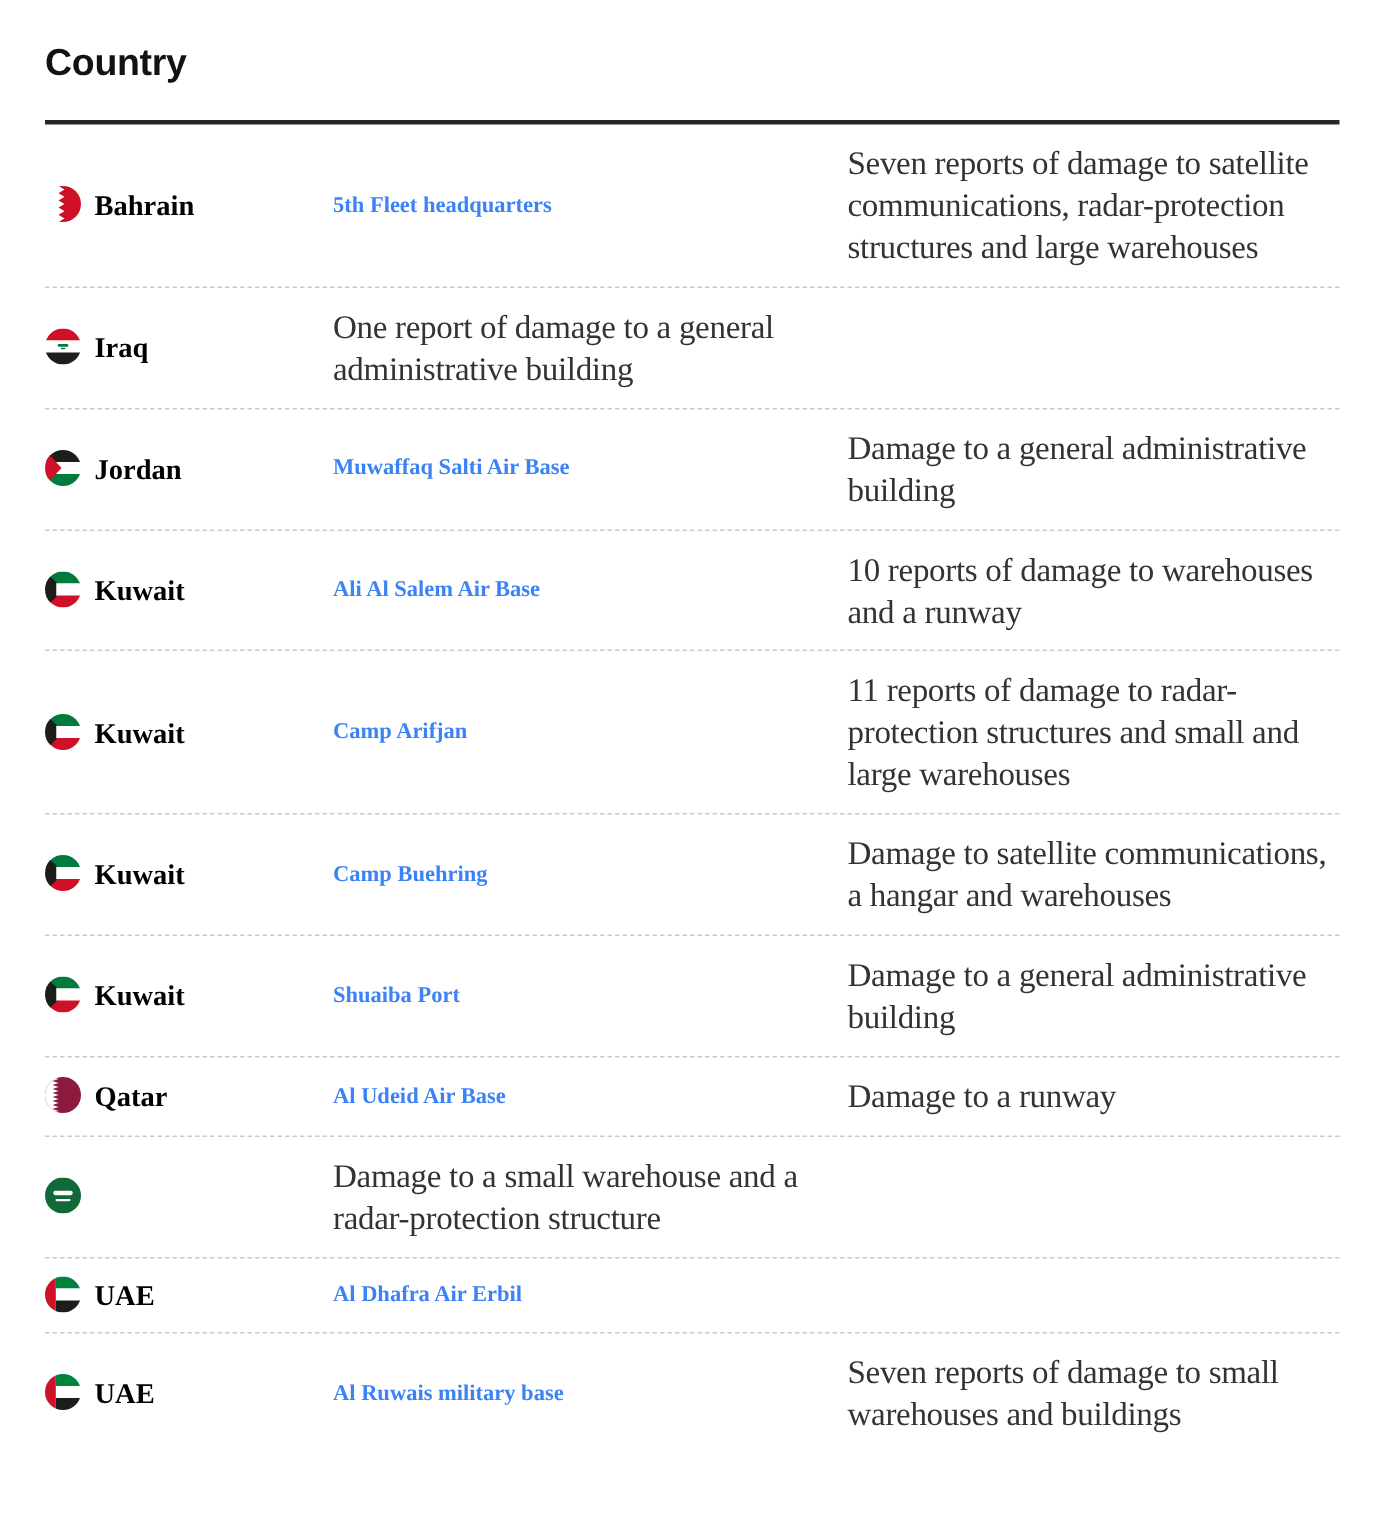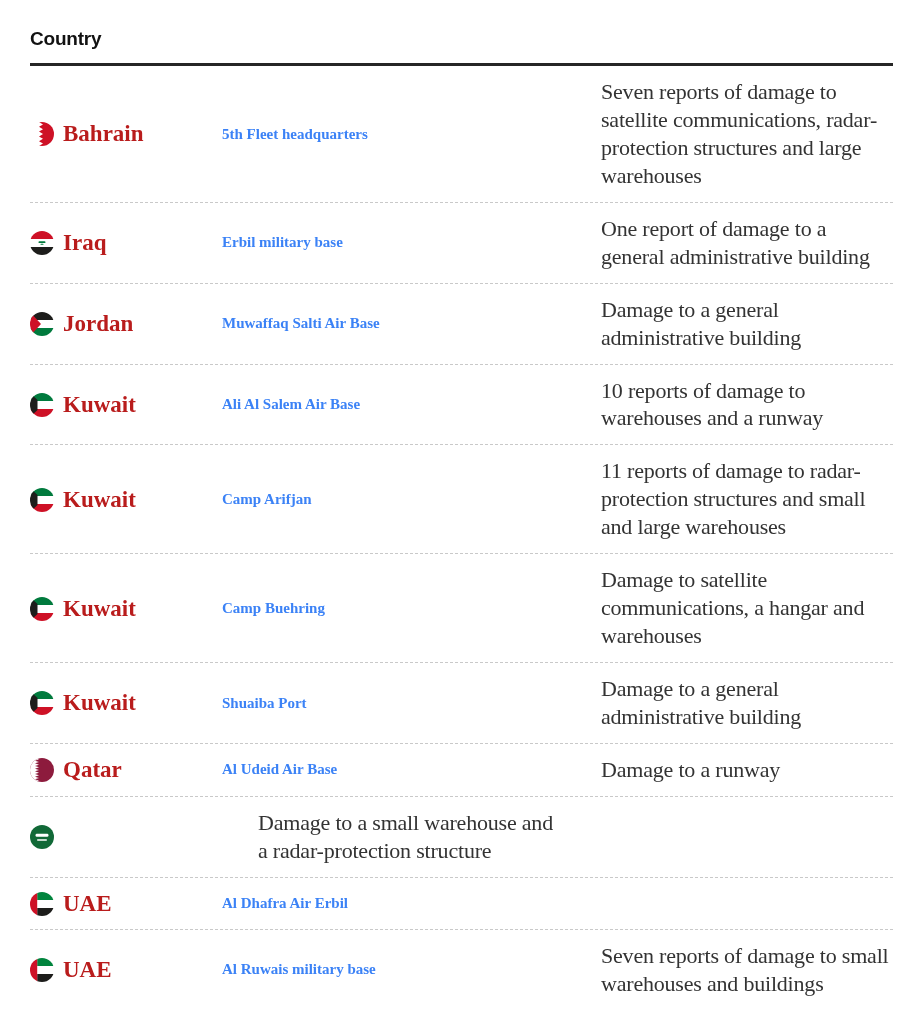--- a/index.html
+++ b/index.html
@@ -6,41 +6,41 @@
   body {
     width: 918px;
     font-family: "Liberation Serif", serif;
     color: #333333;
   }
   .table-wrap { padding: 28px 25px 18px 30px; }
 
   .header-row {
     display: grid;
     grid-template-columns: 192px 343px 1fr;
-    padding-bottom: 13px;
+    padding-bottom: 23px;
     border-bottom: 3px solid #262626;
     font-family: "Liberation Sans", sans-serif;
     font-weight: 700;
-    font-size: 19px;
+    font-size: 25px;
     letter-spacing: -0.2px;
     color: #121212;
   }
 
   .row {
     display: grid;
     grid-template-columns: 192px 343px 1fr;
     align-items: center;
     padding: 12px 0;
   }
   .row + .row { border-top: 1px dashed #c9c9c9; }
 
   .country-cell {
-    font-size: 23px;
+    font-size: 19px;
     font-weight: 700;
-    color: #b91c1c;
+    color: #000000;
     line-height: 1.18;
     padding-right: 8px;
   }
   .flag {
     display: inline-block;
     width: 24px;
     height: 24px;
     vertical-align: -5px;
     margin-right: 9px;
   }
@@ -51,21 +51,20 @@
     color: #3b82f6;
     line-height: 1.25;
     padding-right: 24px;
     font-weight: bold;
   }
   .damage-cell {
     font-size: 22px;
     color: #333333;
     line-height: 1.27;
     letter-spacing: -0.2px;
-    margin-left: 36px;
   }
 </style>
 </head>
 <body>
 
 <div class="table-wrap">
 
   <div class="header-row">
     <div>Country</div>
   </div>
@@ -98,21 +97,20 @@
             </defs>
             <g clip-path="url(#c2)">
               <rect width="24" height="8" fill="#ce1126"></rect>
               <rect y="8" width="24" height="8" fill="#ffffff"></rect>
               <rect y="16" width="24" height="8" fill="#1d1d1b"></rect>
               <rect x="8.5" y="10.3" width="7" height="1.8" rx="0.9" fill="#007a3d"></rect>
               <rect x="10.5" y="12.8" width="3" height="1" rx="0.5" fill="#007a3d"></rect>
             </g>
           </svg></span><span>Iraq</span>
     </div>
-    <div class="base-cell">Erbil military base</div>
     <div class="damage-cell">One report of damage to a general administrative building</div>
   </div>
 
   <div class="row">
     <div class="country-cell">
       <span class="flag"><svg viewBox="0 0 24 24">
             <defs>
               <clipPath id="c3">
                 <circle cx="12" cy="12" r="12"></circle>
               </clipPath>

